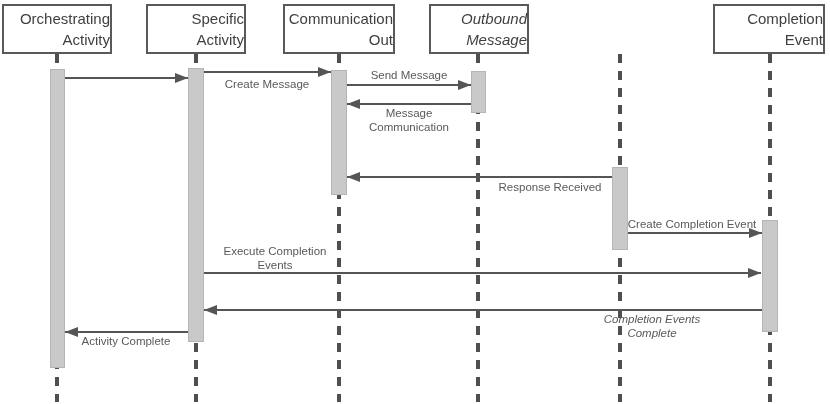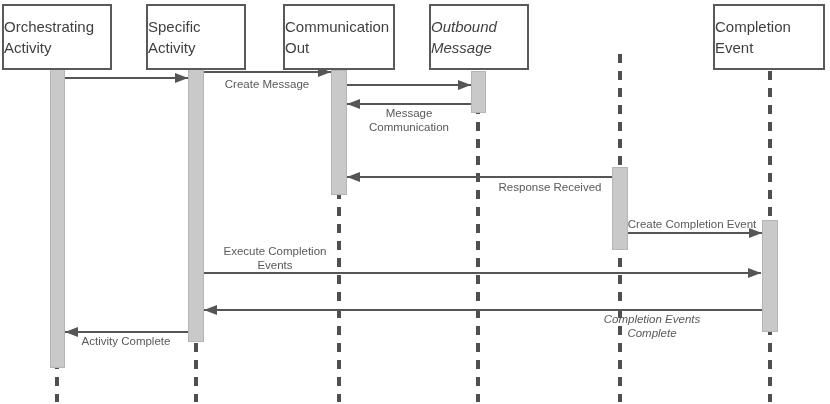--- a/index.html
+++ b/index.html
@@ -14,26 +14,26 @@
   html,body{margin:0;padding:0;background:var(--background);}
   .diagram{
     position:relative;
     width:830px;height:404px;
     background:var(--background);
     font-family:"Liberation Sans", sans-serif;
     overflow:hidden;
   }
   .actor-box{
     position:absolute;
-    top:4px;height:66px;
+    top:4px;height:50px;
     box-sizing:border-box;
     border:2px solid var(--box-border);
     background:#ffffff;
     display:flex;align-items:center;justify-content:center;
-    text-align:left;
+    text-align:right;
     font-size:15px;line-height:1.4;
     color:var(--box-text);
     z-index:5;
   }
   .lifeline{
     position:absolute;
     top:54px;height:348px;width:4px;
     background:repeating-linear-gradient(to bottom,
       #4f4f4f 0px,#4f4f4f 9px,transparent 9px,transparent 17px);
     z-index:1;
@@ -126,20 +126,21 @@
       <div class="arrow right"></div>
     </div>
   <div class="msg" style="left:204px;top:309px;width:558px;">
       <div class="arrow left"></div>
     </div>
   <div class="msg" style="left:65px;top:331px;width:123px;">
       <div class="arrow left"></div>
     </div>
 
   <div class="msg-label" style="left:212px;top:78px;width:110px;">Create Message</div>
+  <div class="msg-label" style="left:354px;top:69px;width:110px;">Send Message</div>
   <div class="msg-label" style="left:359px;top:107px;width:100px;">Message Communication</div>
   <div class="msg-label" style="left:485px;top:181px;width:130px;">Response Received</div>
   <div class="msg-label" style="left:617px;top:218px;width:150px;">Create Completion Event</div>
   <div class="msg-label" style="left:215px;top:245px;width:120px;">Execute Completion Events</div>
   <div class="msg-label" style="left:592px;top:313px;width:120px;font-style:italic;">Completion Events Complete</div>
   <div class="msg-label" style="left:71px;top:335px;width:110px;">Activity Complete</div>
 
 </div>
 
 </body></html>

